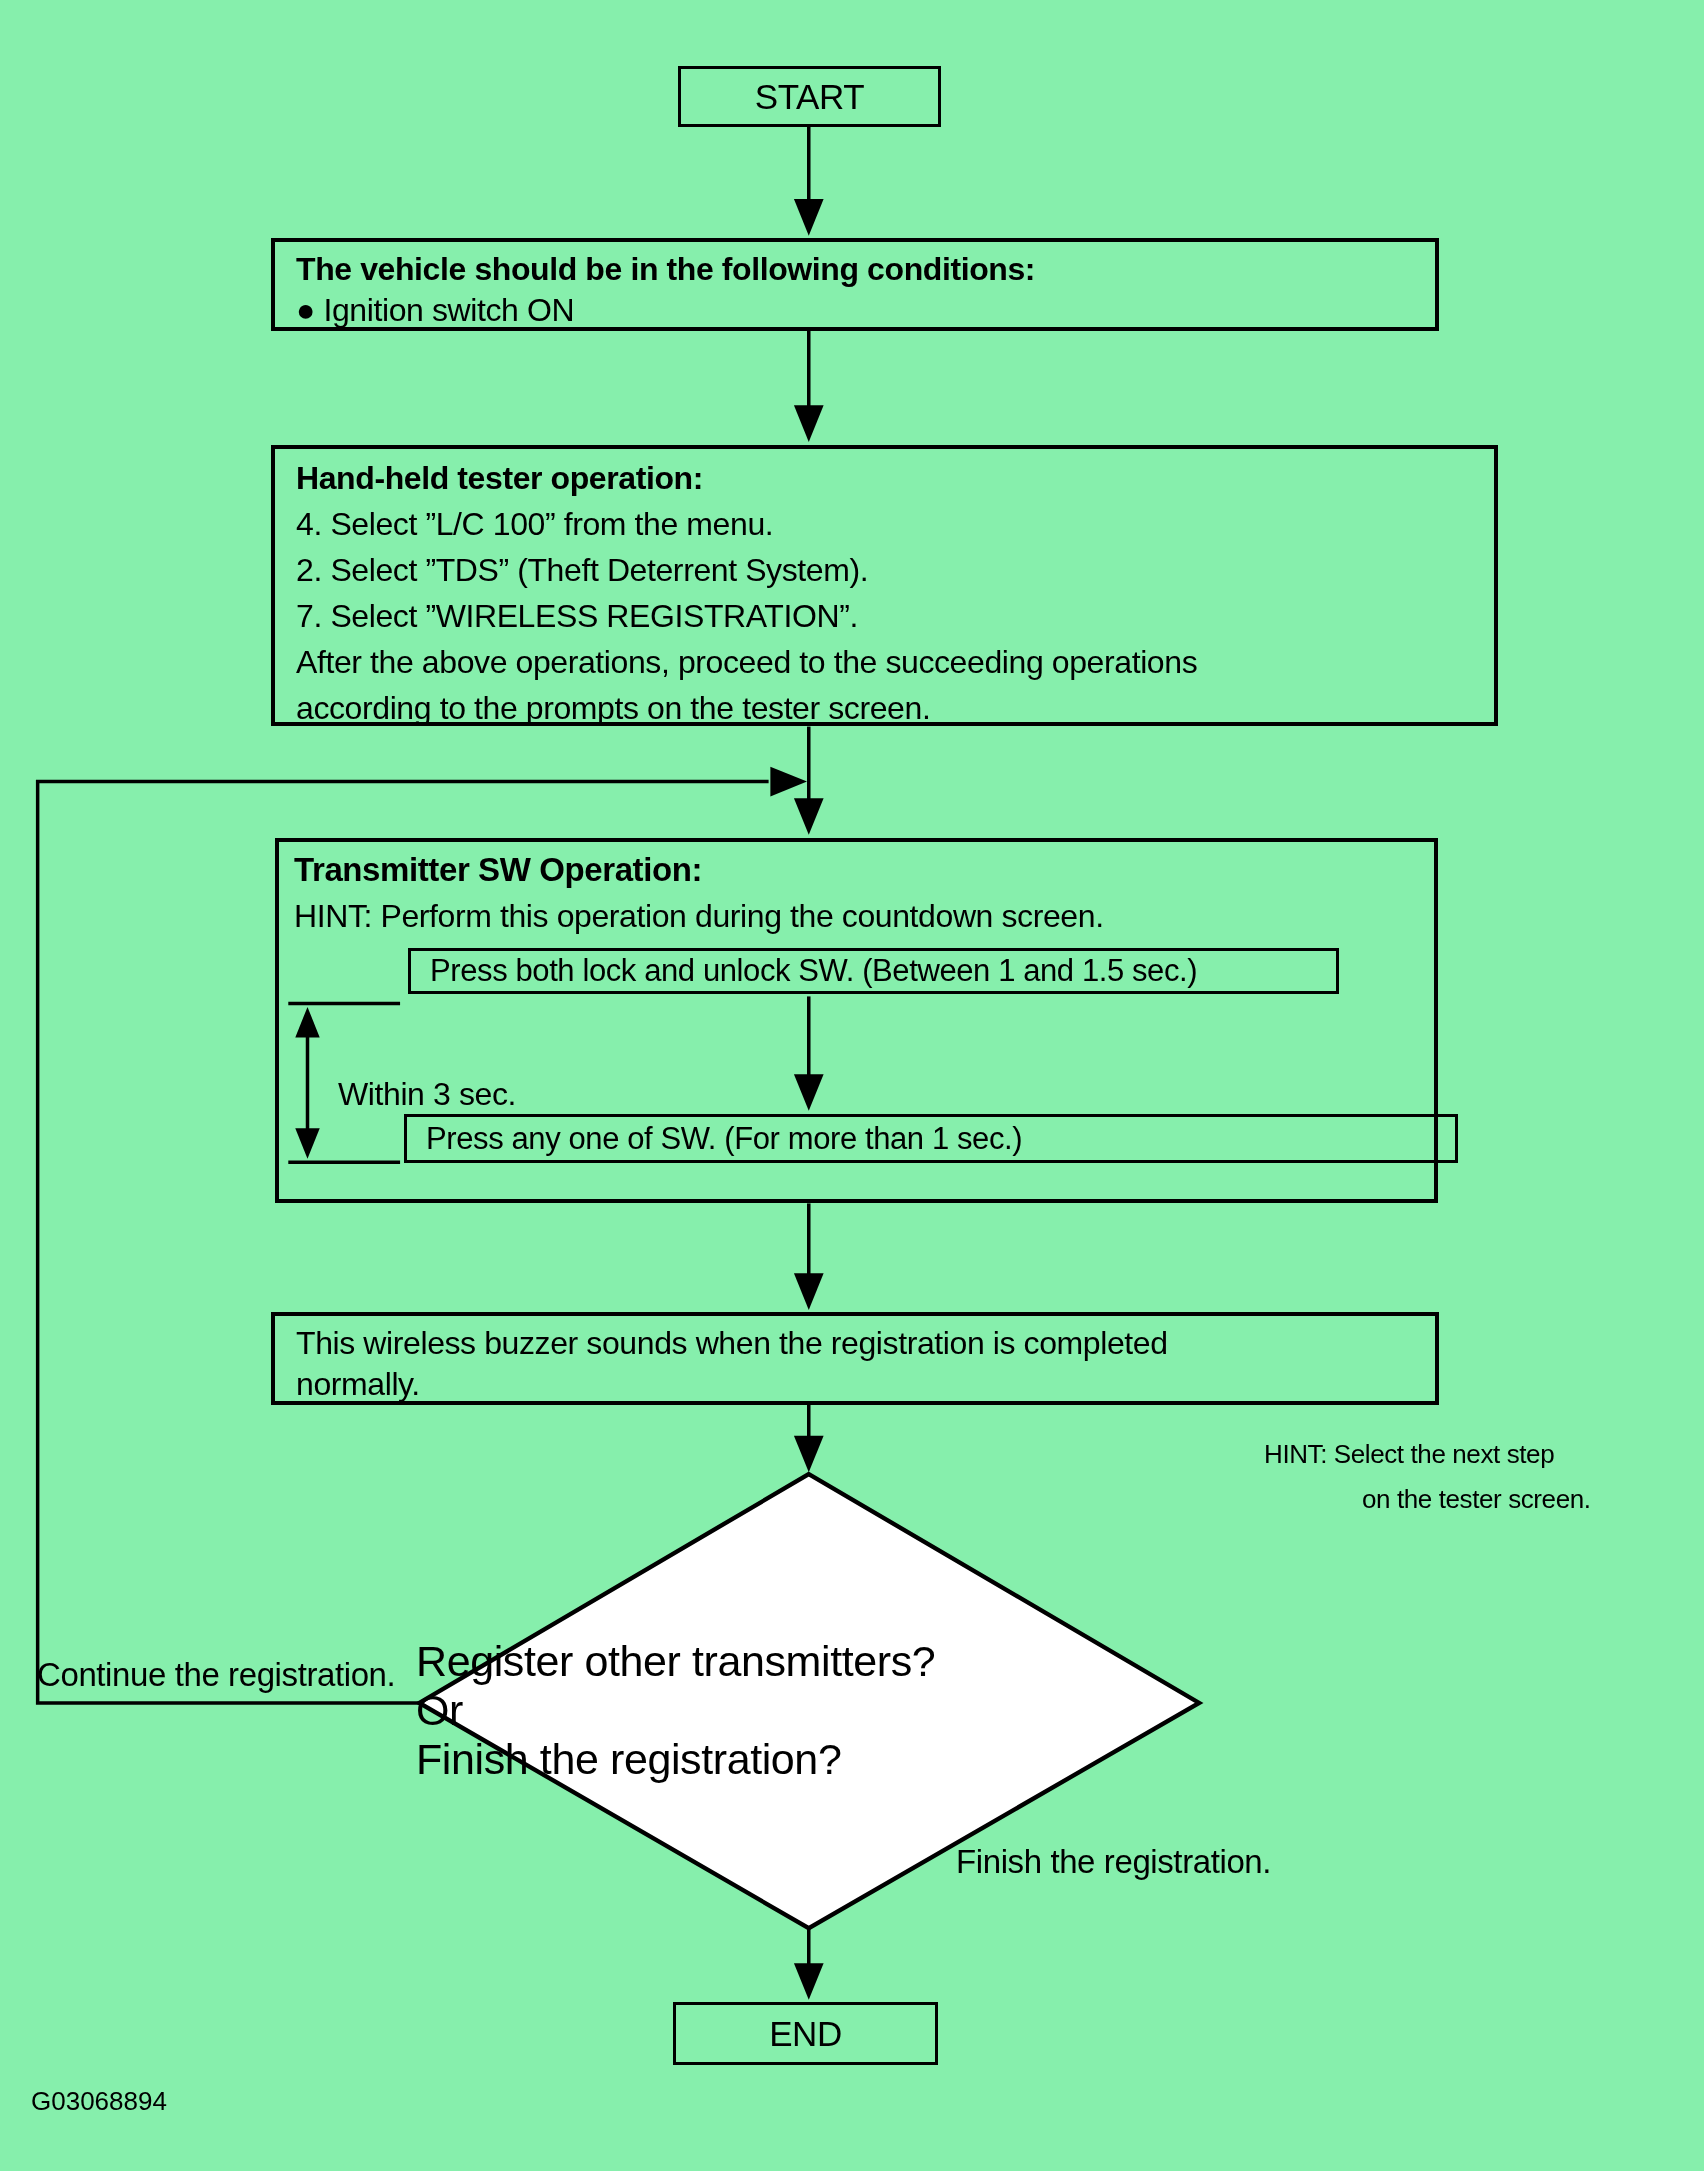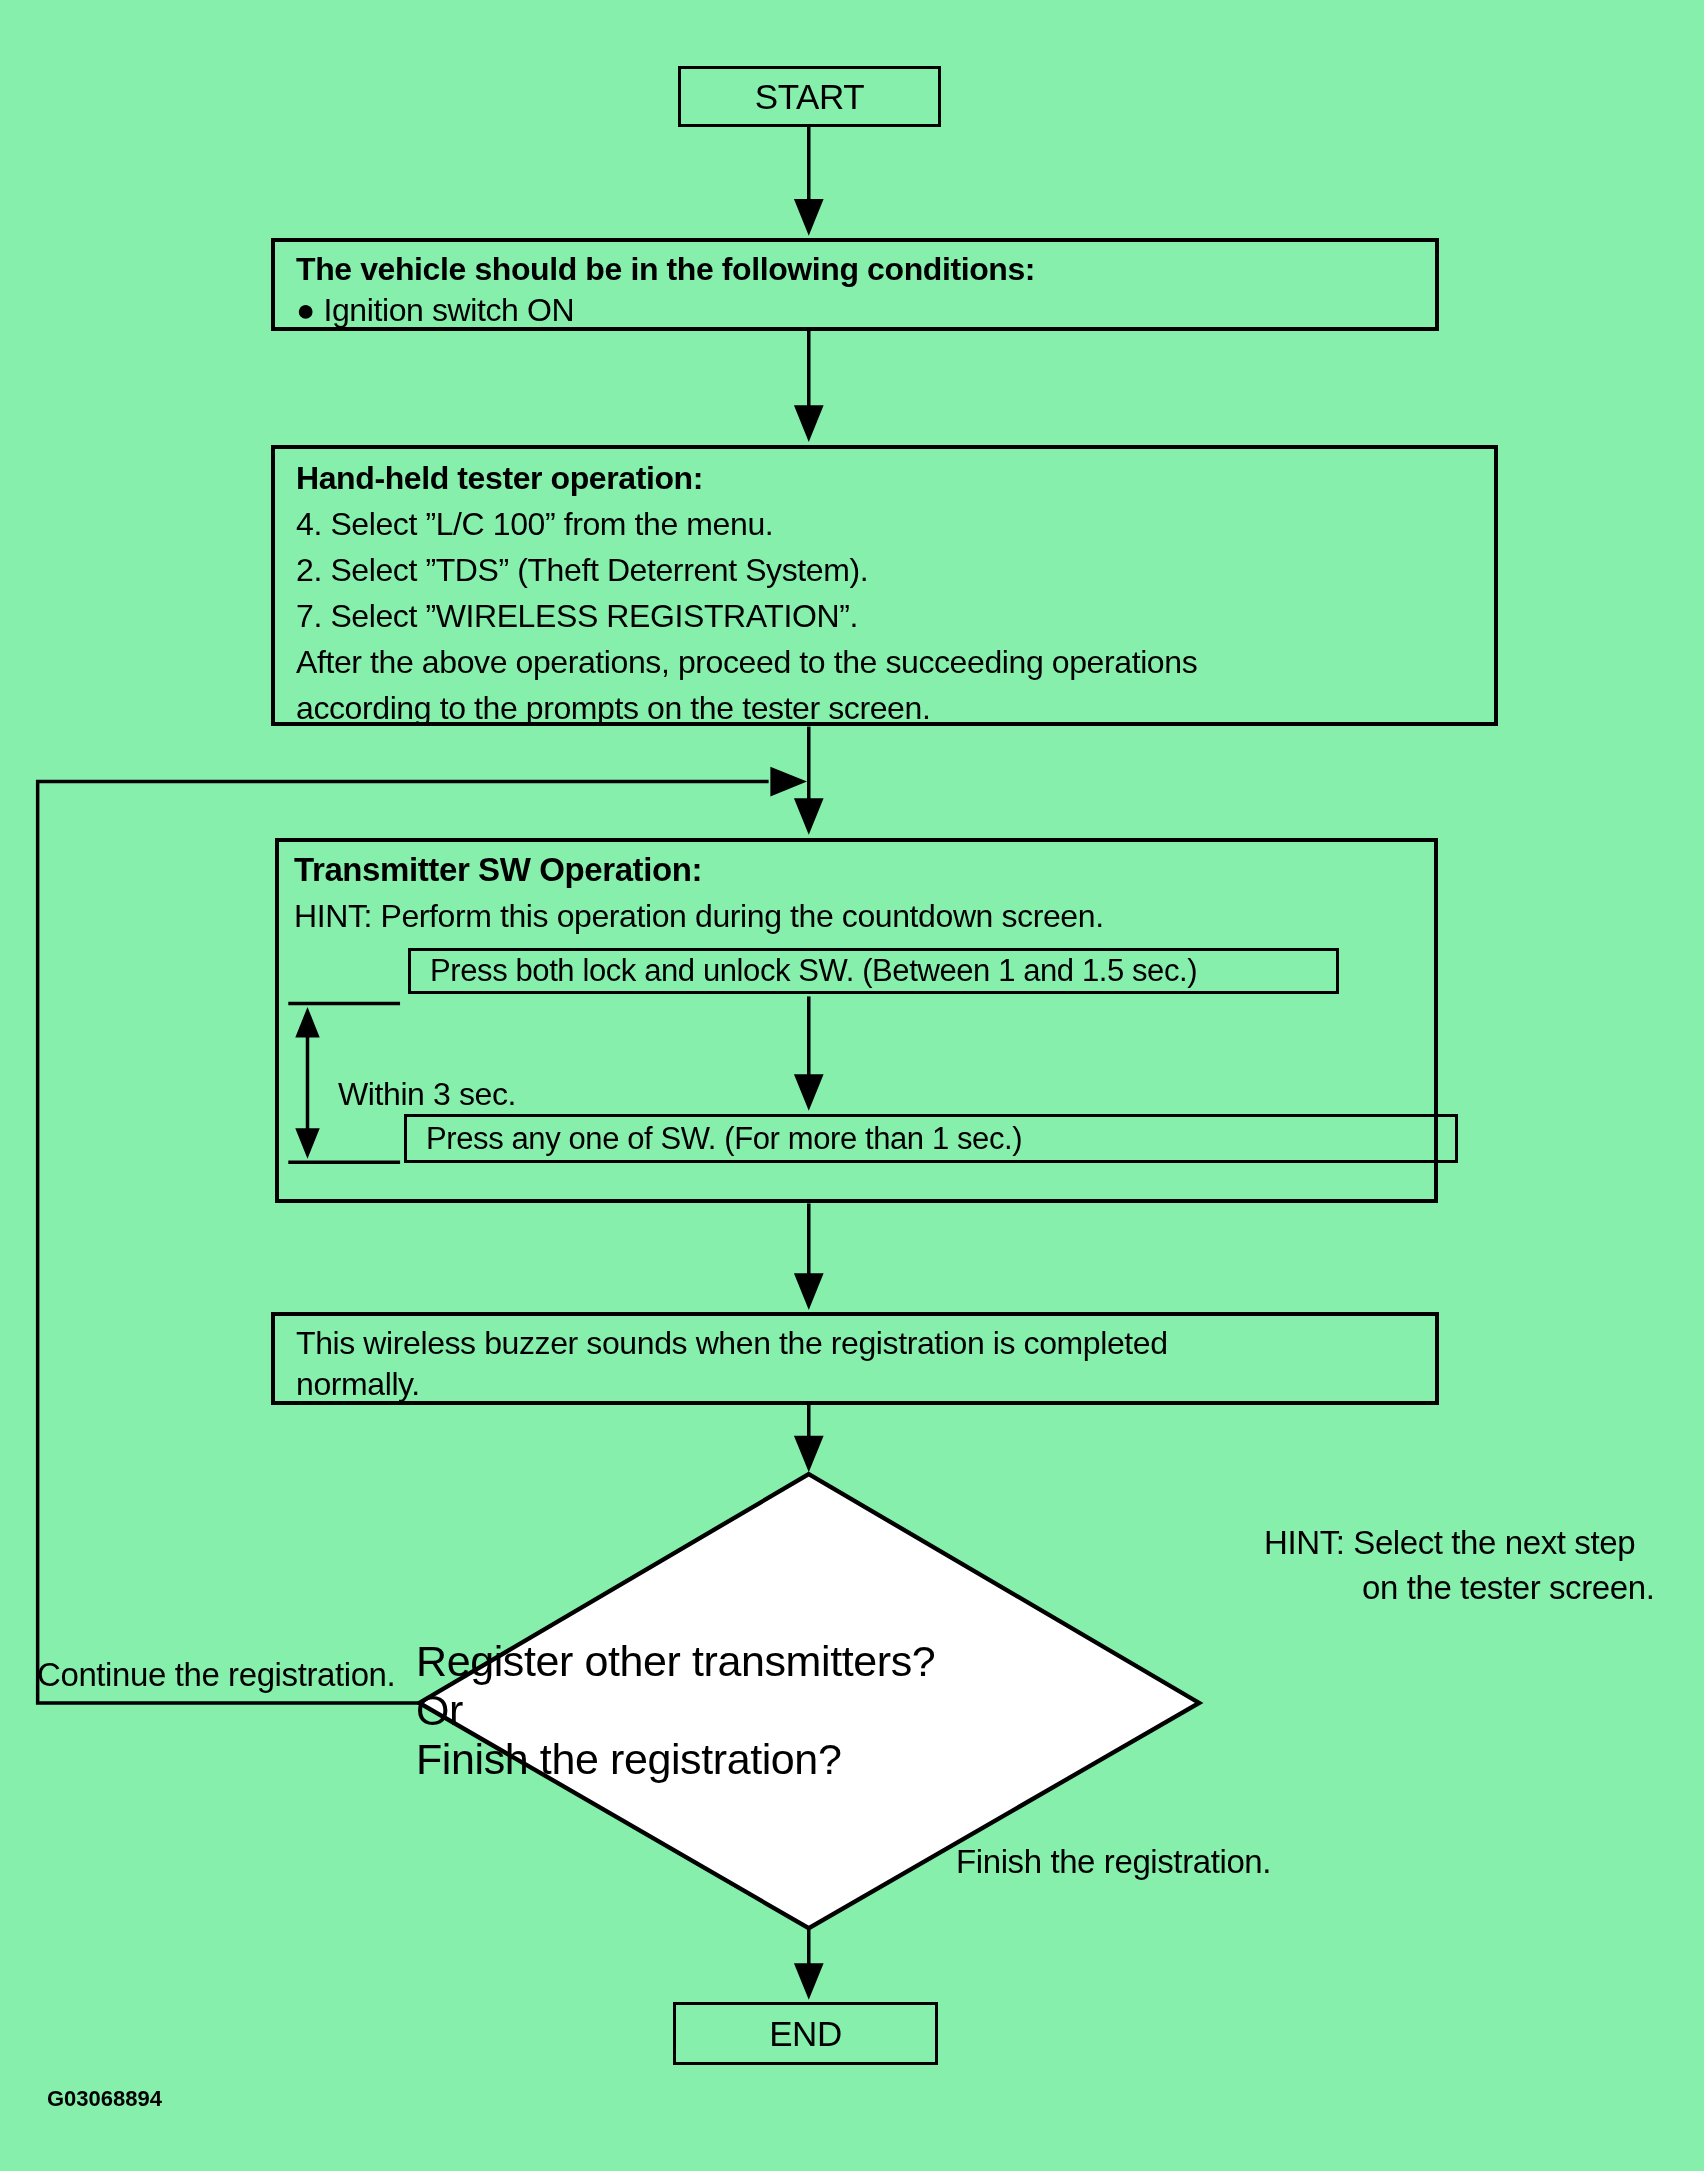--- a/index.html
+++ b/index.html
@@ -31,23 +31,23 @@
     border-width:3.5px;
     display:flex; align-items:center;
     padding-left:19px;
     font-size:31px;
   }
   .tester-lines { font-size:32px; line-height:46px; padding:6.1px 8.7px 0 21px; }
   .diamond-text {
     position:absolute; left:416px; top:1637px; width:786px;
     text-align:left; font-size:43px; line-height:49px;
   }
-  .hint-note { position:absolute; left:1264px; top:1520px; font-size:33px; line-height:45px; }
+  .hint-note { position:absolute; left:1264px; top:1432px; font-size:26px; line-height:45px; }
   .hint-note .indent { margin-left:98px; }
-  .figcode { position:absolute; left:31px; top:2086px; font-size:22px; font-weight:bold; letter-spacing:0;margin-left:16px; }
+  .figcode { position:absolute; left:31px; top:2086px; font-size:26px; font-weight:normal; letter-spacing:0; }
 </style>
 </head>
 <body>
 
 <div class="canvas">
 
   <svg class="wires" width="1704" height="2171" viewBox="0 0 1951 2486">
     <g stroke="#000000" stroke-width="4" fill="#000000">
 
       <line x1="926" y1="145" x2="926" y2="236"></line>

